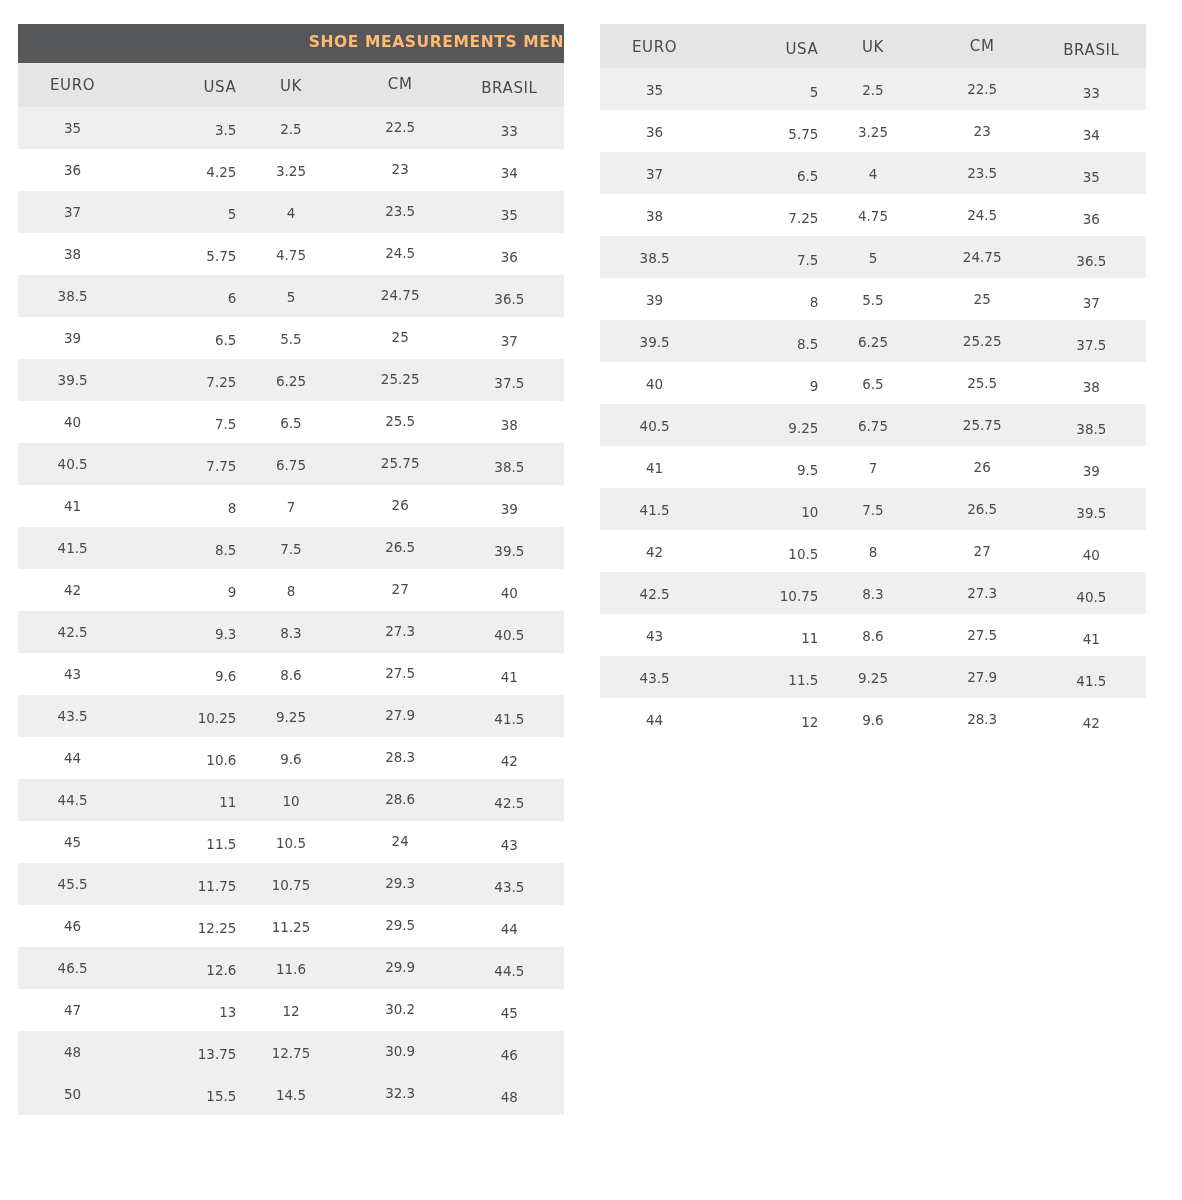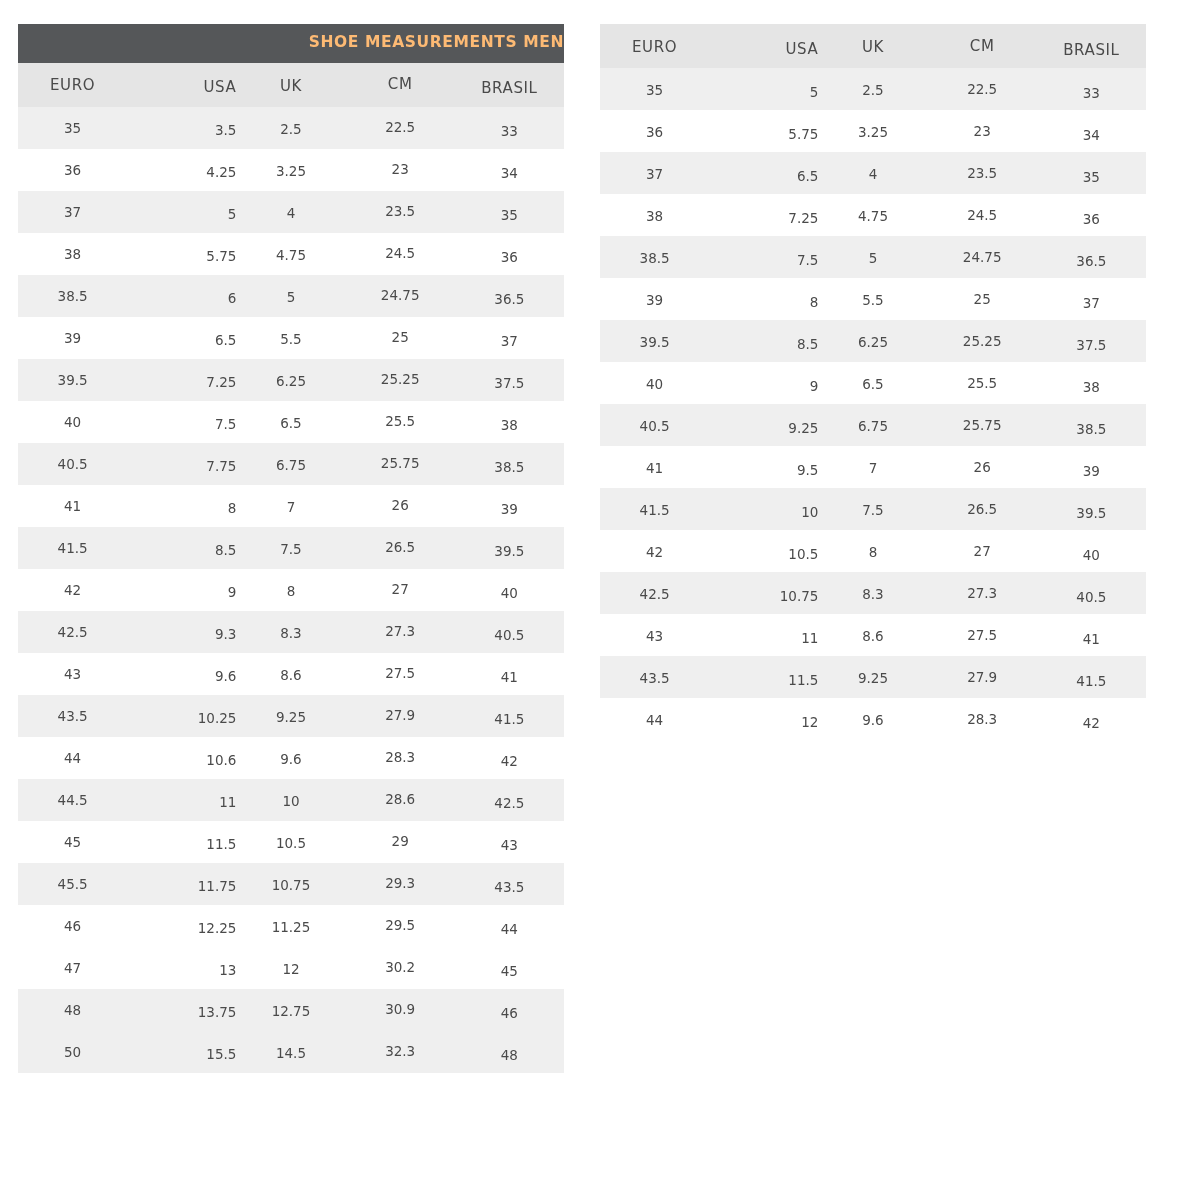--- a/index.html
+++ b/index.html
@@ -202,36 +202,43 @@
             <td class="c0">44.5</td>
             <td class="c1">11</td>
             <td class="c2">10</td>
             <td class="c3">28.6</td>
             <td class="c4">42.5</td>
           </tr>
           <tr>
             <td class="c0">45</td>
             <td class="c1">11.5</td>
             <td class="c2">10.5</td>
-            <td class="c3">29</td>
+            <td class="c3">24</td>
             <td class="c4">43</td>
           </tr>
           <tr class="alt">
             <td class="c0">45.5</td>
             <td class="c1">11.75</td>
             <td class="c2">10.75</td>
             <td class="c3">29.3</td>
             <td class="c4">43.5</td>
           </tr>
           <tr>
             <td class="c0">46</td>
             <td class="c1">12.25</td>
             <td class="c2">11.25</td>
             <td class="c3">29.5</td>
             <td class="c4">44</td>
+          </tr>
+          <tr class="alt">
+            <td class="c0">46.5</td>
+            <td class="c1">12.6</td>
+            <td class="c2">11.6</td>
+            <td class="c3">29.9</td>
+            <td class="c4">44.5</td>
           </tr>
           <tr>
             <td class="c0">47</td>
             <td class="c1">13</td>
             <td class="c2">12</td>
             <td class="c3">30.2</td>
             <td class="c4">45</td>
           </tr>
           <tr class="alt">
             <td class="c0">48</td>

